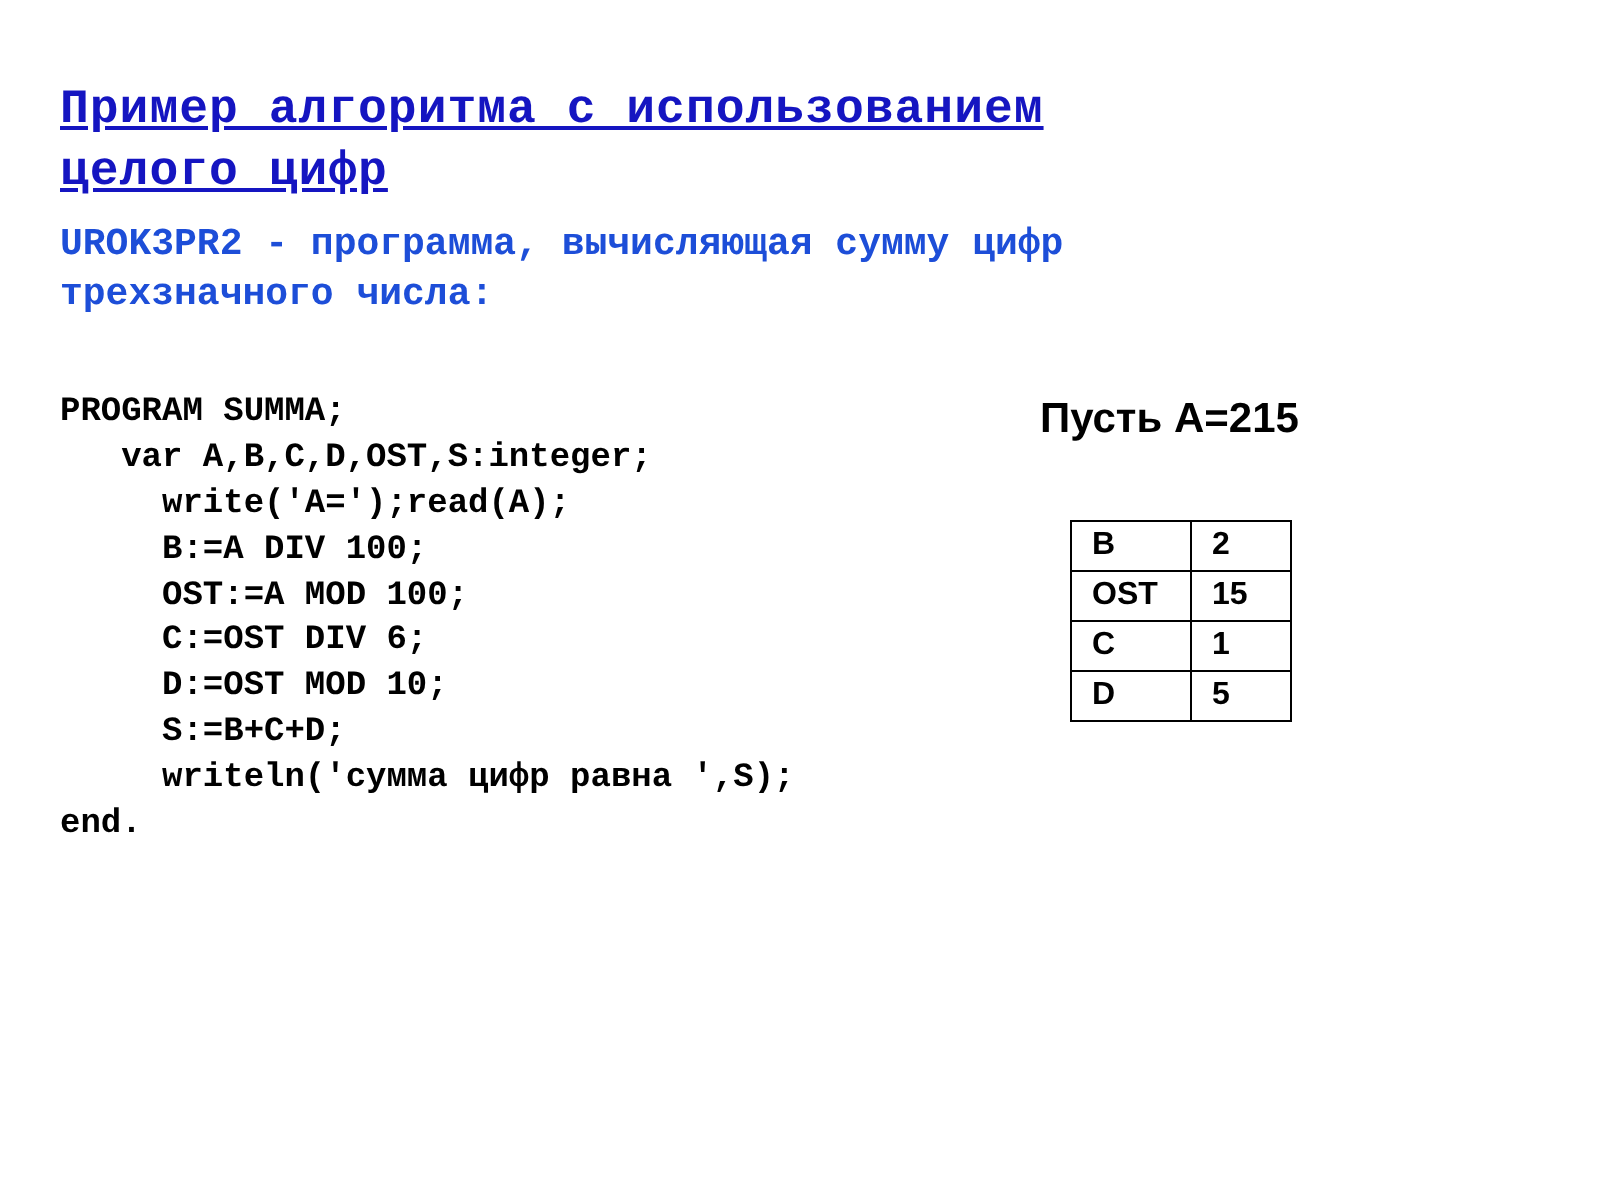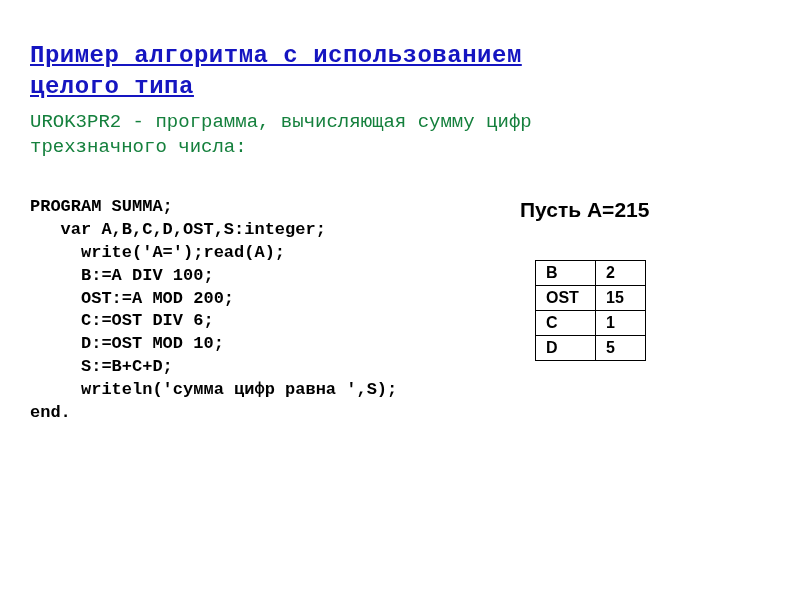--- a/index.html
+++ b/index.html
@@ -17,22 +17,22 @@
     .title {
       color: #1515c1;
       font-weight: bold;
       font-size: 24px;
       text-decoration: underline;
       line-height: 1.3;
       margin-bottom: 8px;
       letter-spacing: 0.5px;
     }
     .subtitle {
-      color: #15803d;
-      font-weight: normal;
+      color: #1d4ed8;
+      font-weight: bold;
       font-size: 19px;
       line-height: 1.3;
       margin-bottom: 30px;
     }
     .content-area {
       display: flex;
       gap: 40px;
       margin-top: 36px;
     }
     .code-block {
@@ -71,35 +71,35 @@
     }
     .trace-table td:last-child {
       width: 50px;
     }
   </style>
 </head>
 <body>
 
 <div class="title">
   <span>Пример алгоритма с использованием</span><br>
-  <span>целого типа</span>
+  <span>целого цифр</span>
 </div>
 
 <div class="subtitle">
   <span>UROK3PR2 - программа, вычисляющая сумму цифр</span><br>
   <span>трехзначного числа:</span>
 </div>
 
 <div class="content-area">
   <div class="code-block">
     <div class="code-line">PROGRAM SUMMA;</div>
     <div class="code-line">   var A,B,C,D,OST,S:integer;</div>
     <div class="code-line">     write('A=');read(A);</div>
     <div class="code-line">     B:=A DIV 100;</div>
-    <div class="code-line">     OST:=A MOD 200;</div>
+    <div class="code-line">     OST:=A MOD 100;</div>
     <div class="code-line">     C:=OST DIV 6;</div>
     <div class="code-line">     D:=OST MOD 10;</div>
     <div class="code-line">     S:=B+C+D;</div>
     <div class="code-line">     writeln('сумма цифр равна ',S);</div>
     <div class="code-line">end.</div>
   </div>
 
   <div class="right-block">
     <div class="example-text">Пусть A=215</div>
     <table class="trace-table">

